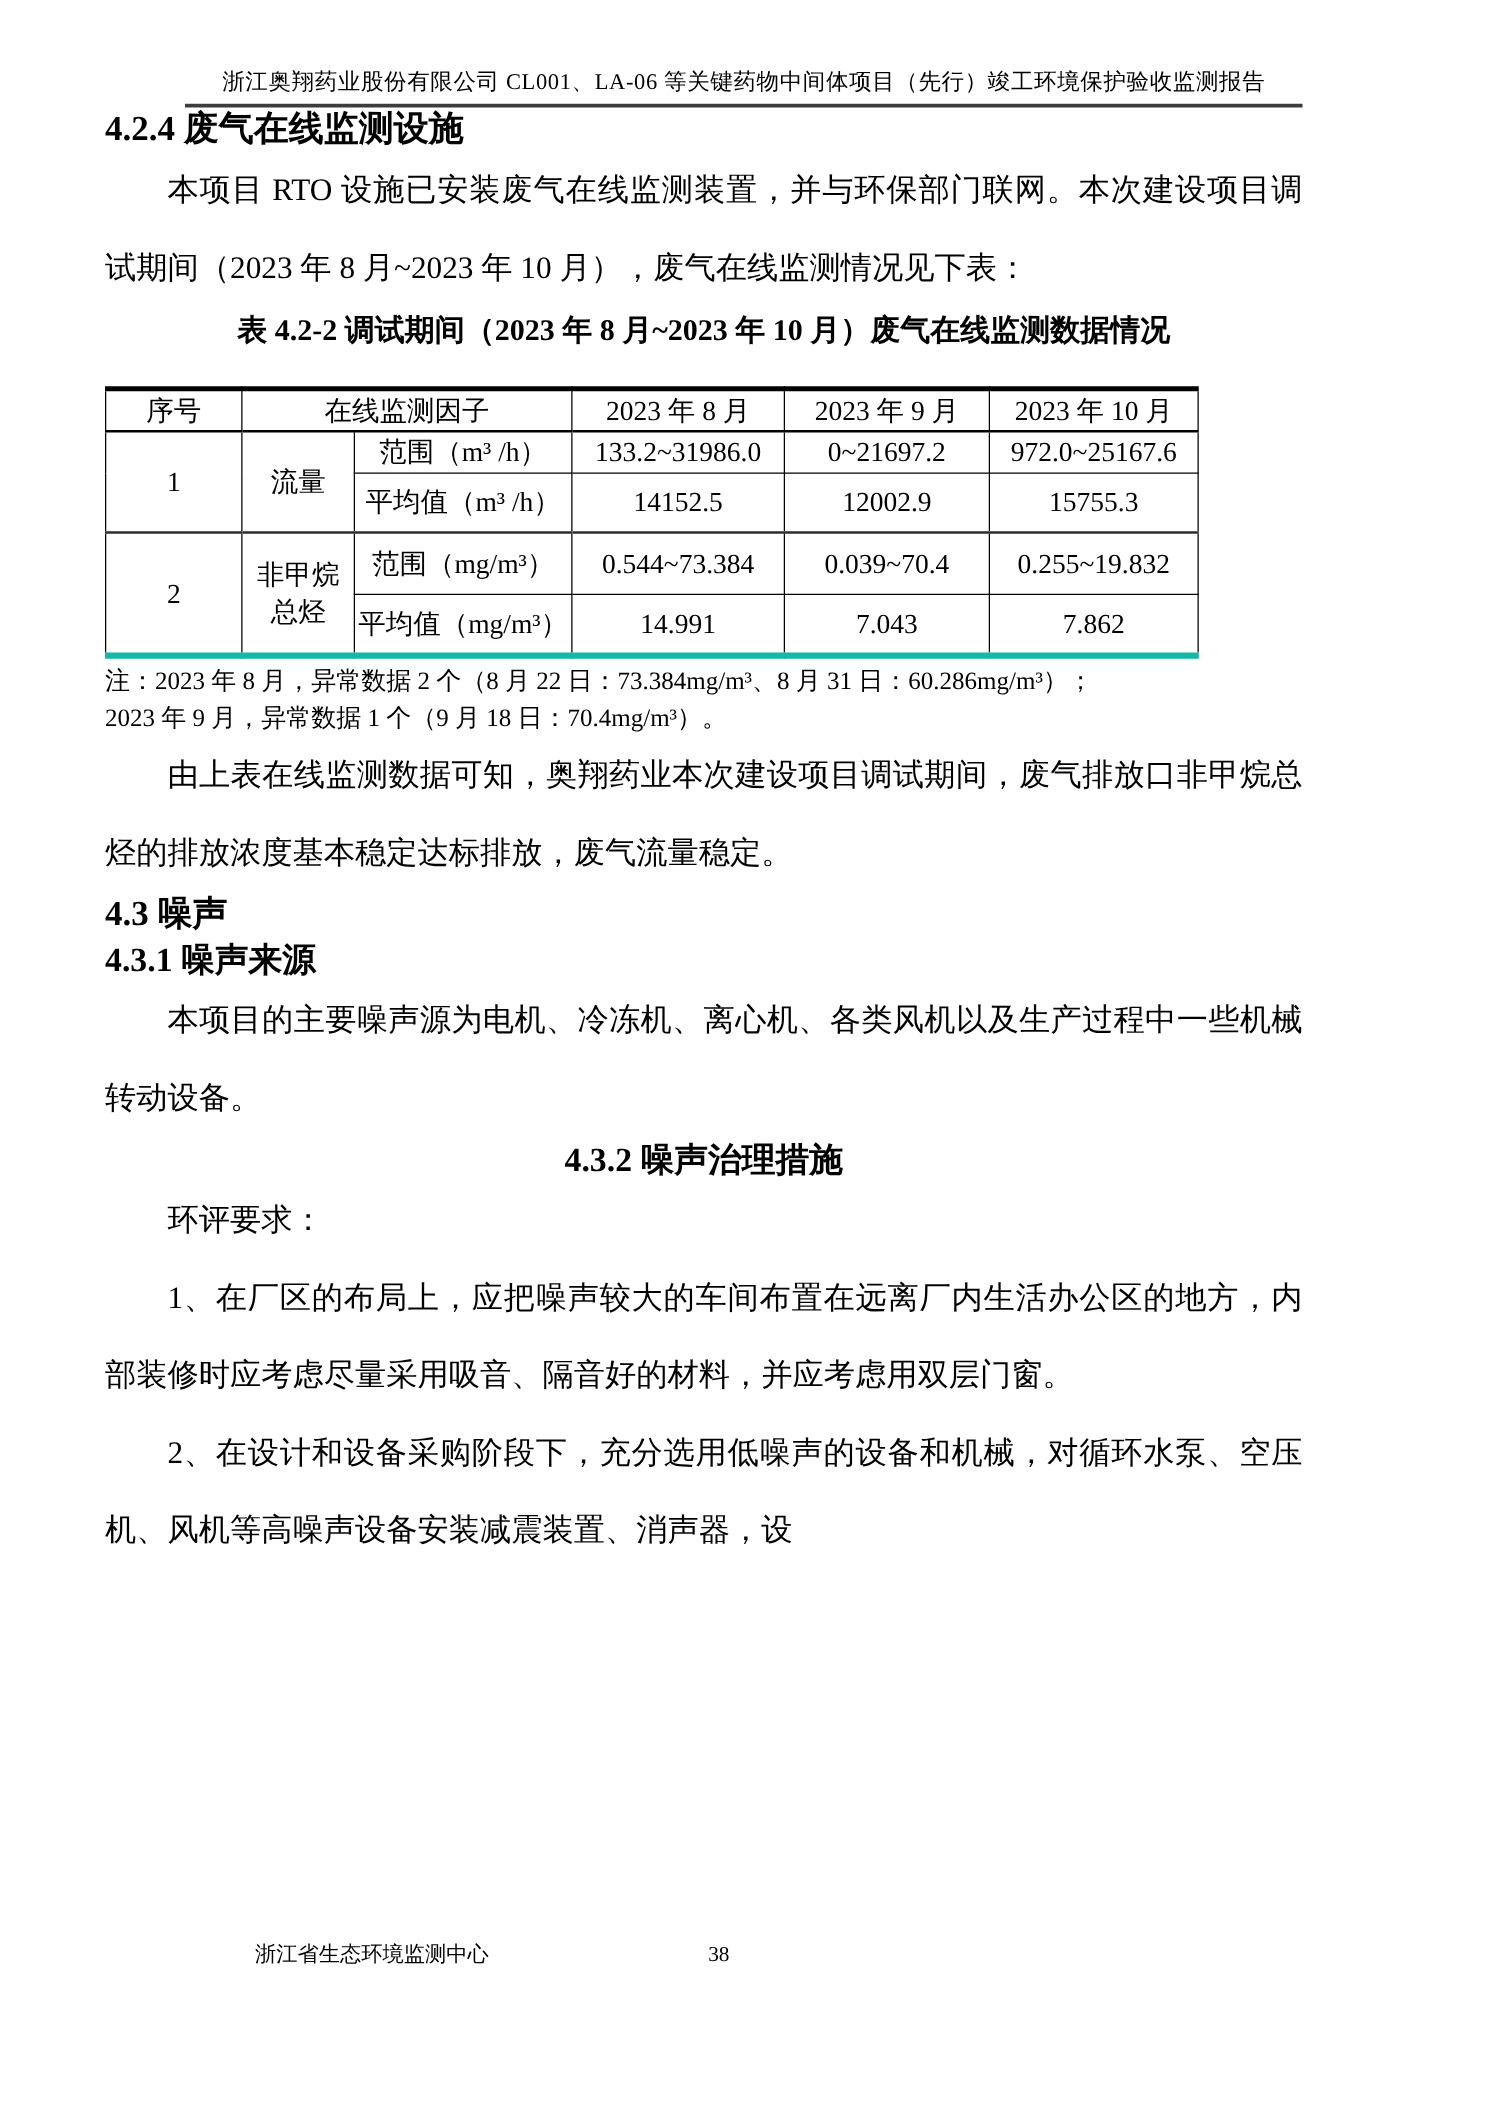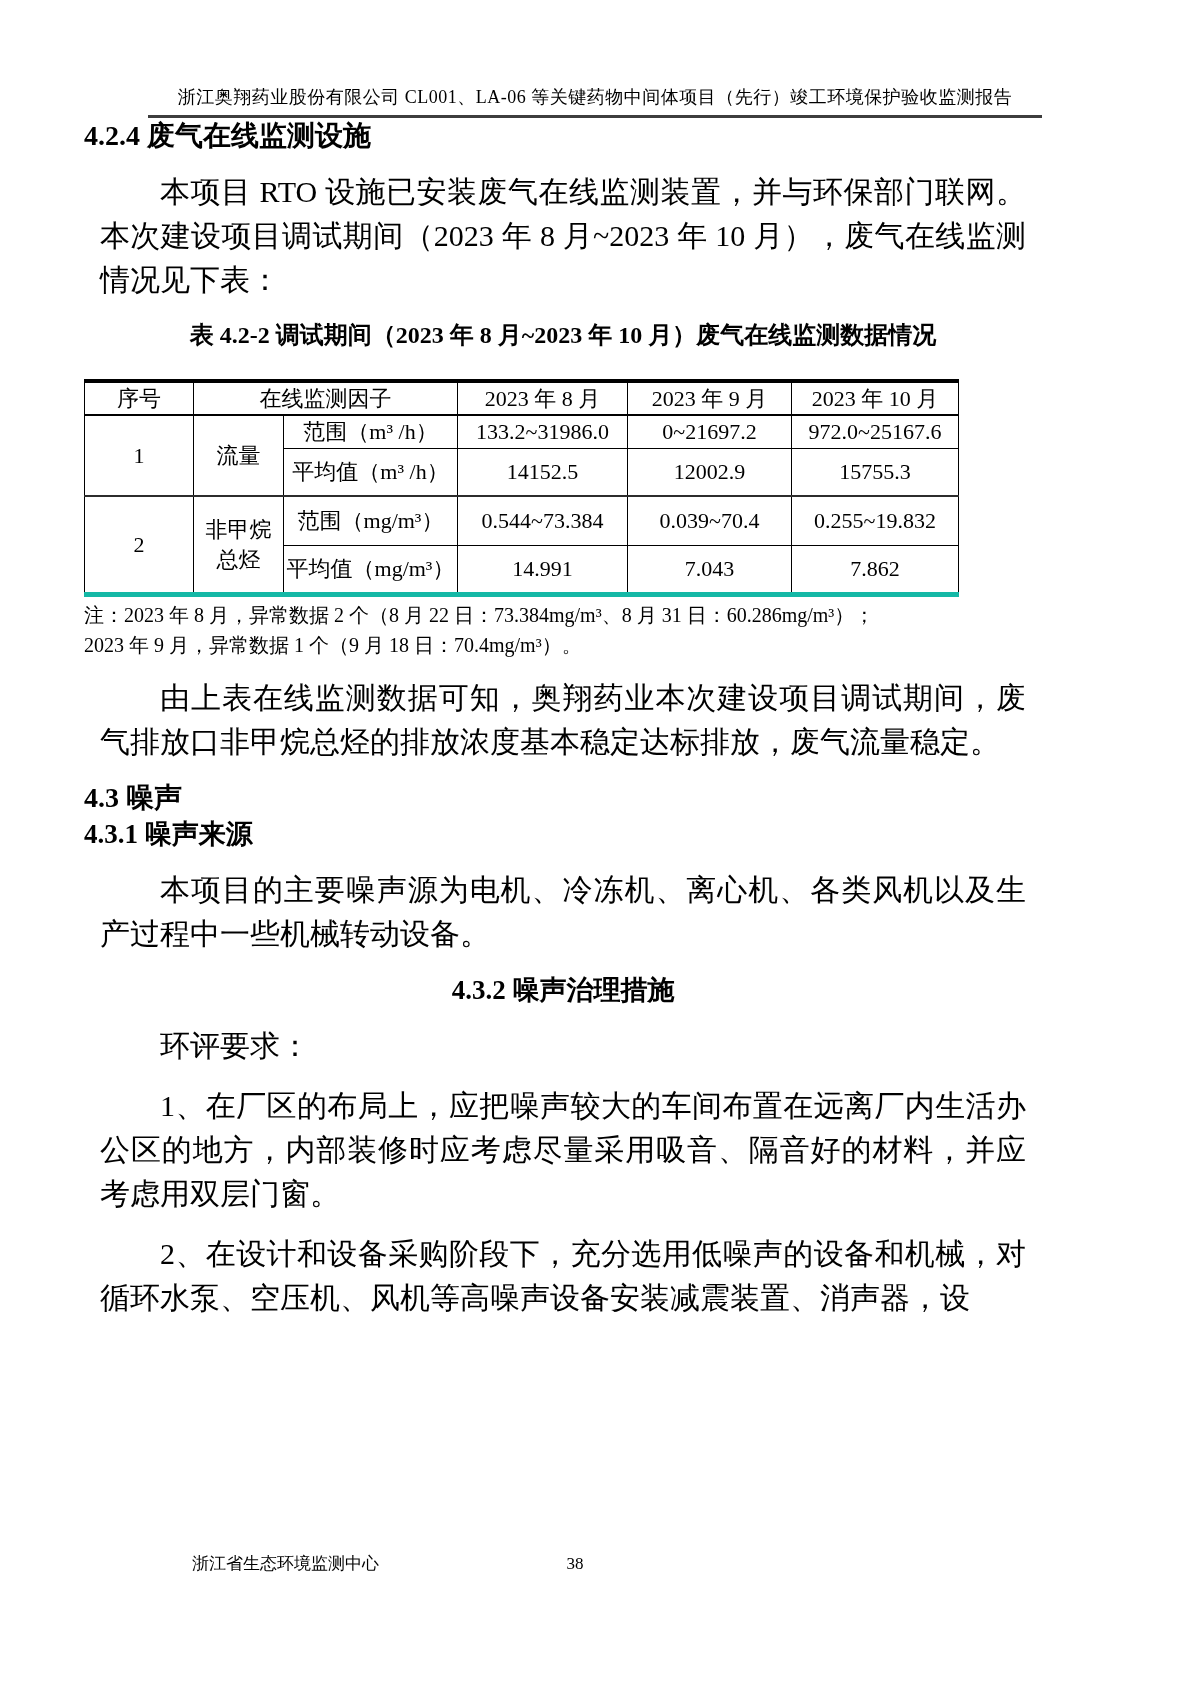--- a/index.html
+++ b/index.html
@@ -9,21 +9,21 @@
     height: 1683px;
     margin: 0 auto;
     background: #ffffff;
     color: #000000;
     font-family: "Liberation Serif", "DejaVu Serif", serif;
     overflow: hidden;
     box-sizing: border-box;
   }
   
   .doc-header {
-    padding: 86px 148px 0 148px;
+    padding: 54px 148px 0 148px;
   }
   .doc-header-text {
     text-align: center;
     font-size: 18px;
     line-height: 22px;
     letter-spacing: 0.5px;
     white-space: nowrap;
   }
   .doc-header-rule {
     margin-top: 7px;
@@ -45,23 +45,23 @@
     margin: 0;
     font-size: 27px;
     line-height: 36px;
     font-weight: bold;
   }
   .h424 { margin-top: 28px; }
   .h43  { margin-top: 2px; }
   .h431 { margin-top: 24px; }
   .h432 { margin-top: 18px; text-align: center; }
   p.para {
-    margin: 16px;
-    font-size: 30px;
-    line-height: 44px;
+    margin: 0;
+    font-size: 25px;
+    line-height: 62px;
     text-align: justify;
     text-indent: 2em;
   }
   .p424 { margin-top: 9px; }
   .p-conclusion { margin-top: 0; }
   .p431 { margin-top: 10px; }
   .p-req { margin-top: 8px; }
   .p-item1 { margin-top: 2px; }
   .p-item2 { margin-top: 0; }
   
@@ -107,21 +107,21 @@
     position: absolute;
     left: 0;
     right: 0;
     top: 1552px;
     height: 24px;
     font-size: 17px;
     line-height: 24px;
   }
   .footer-left {
     position: absolute;
-    left: 192px;
+    left: 204px;
   }
   .footer-page {
     position: absolute;
     left: 0;
     right: 40px;
     text-align: center;
   }
 </style>
 </head>
 <body>

